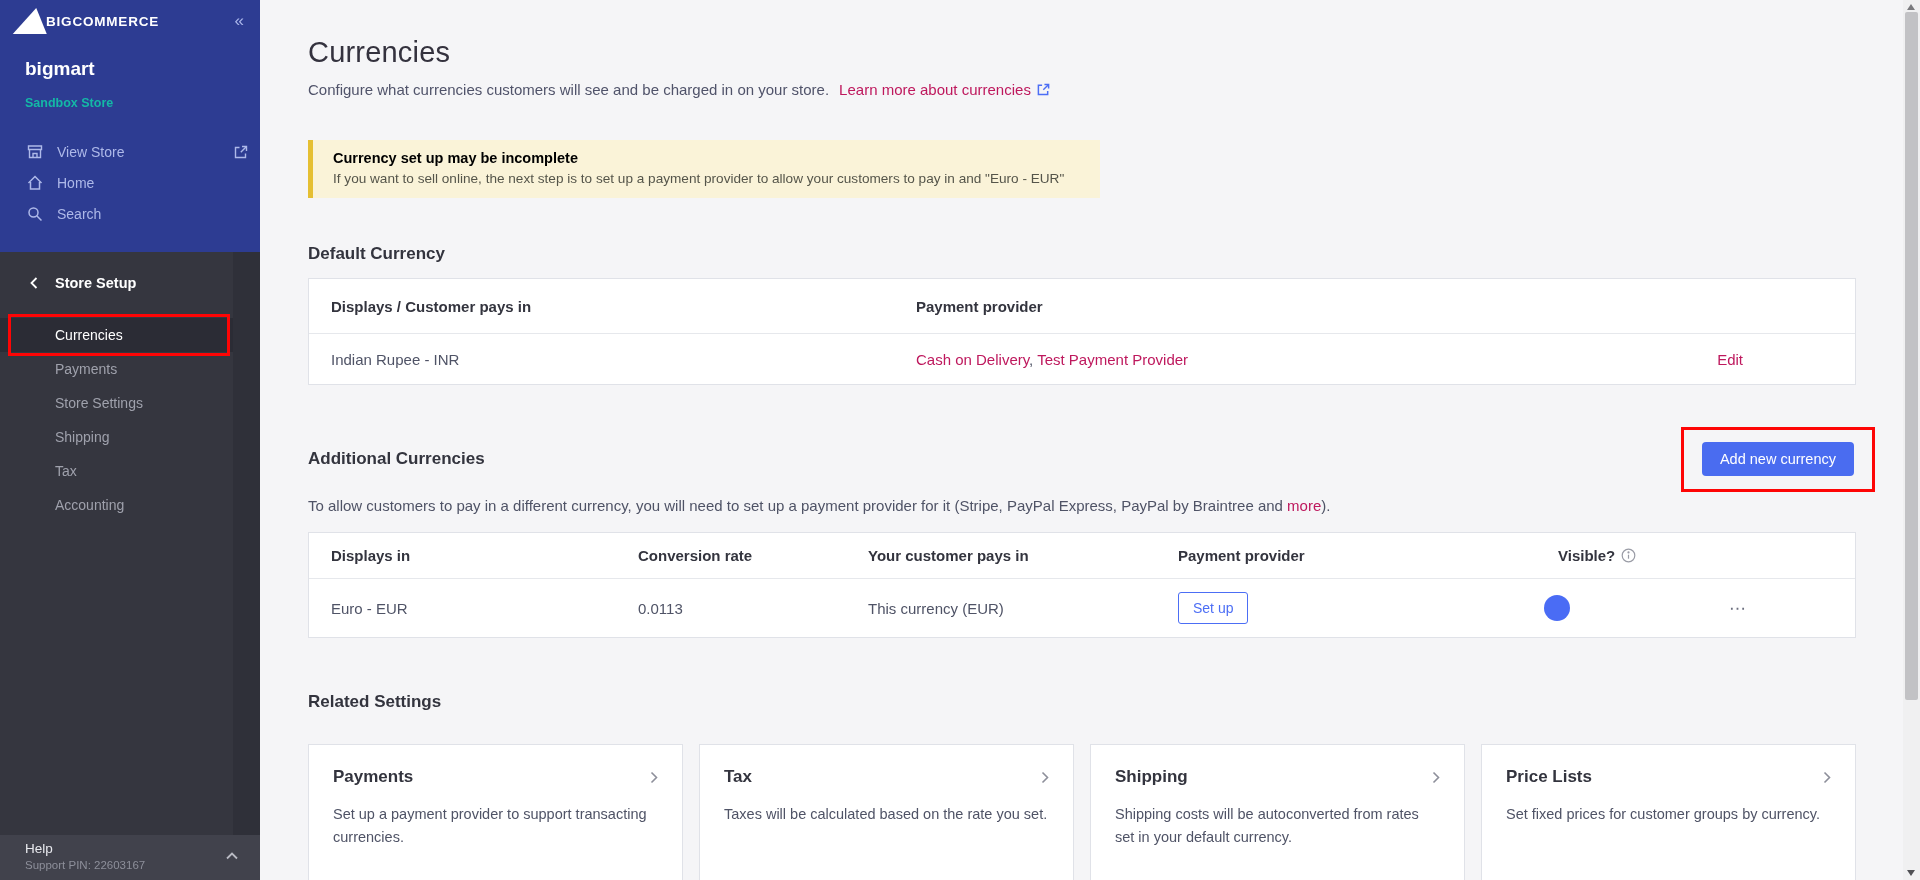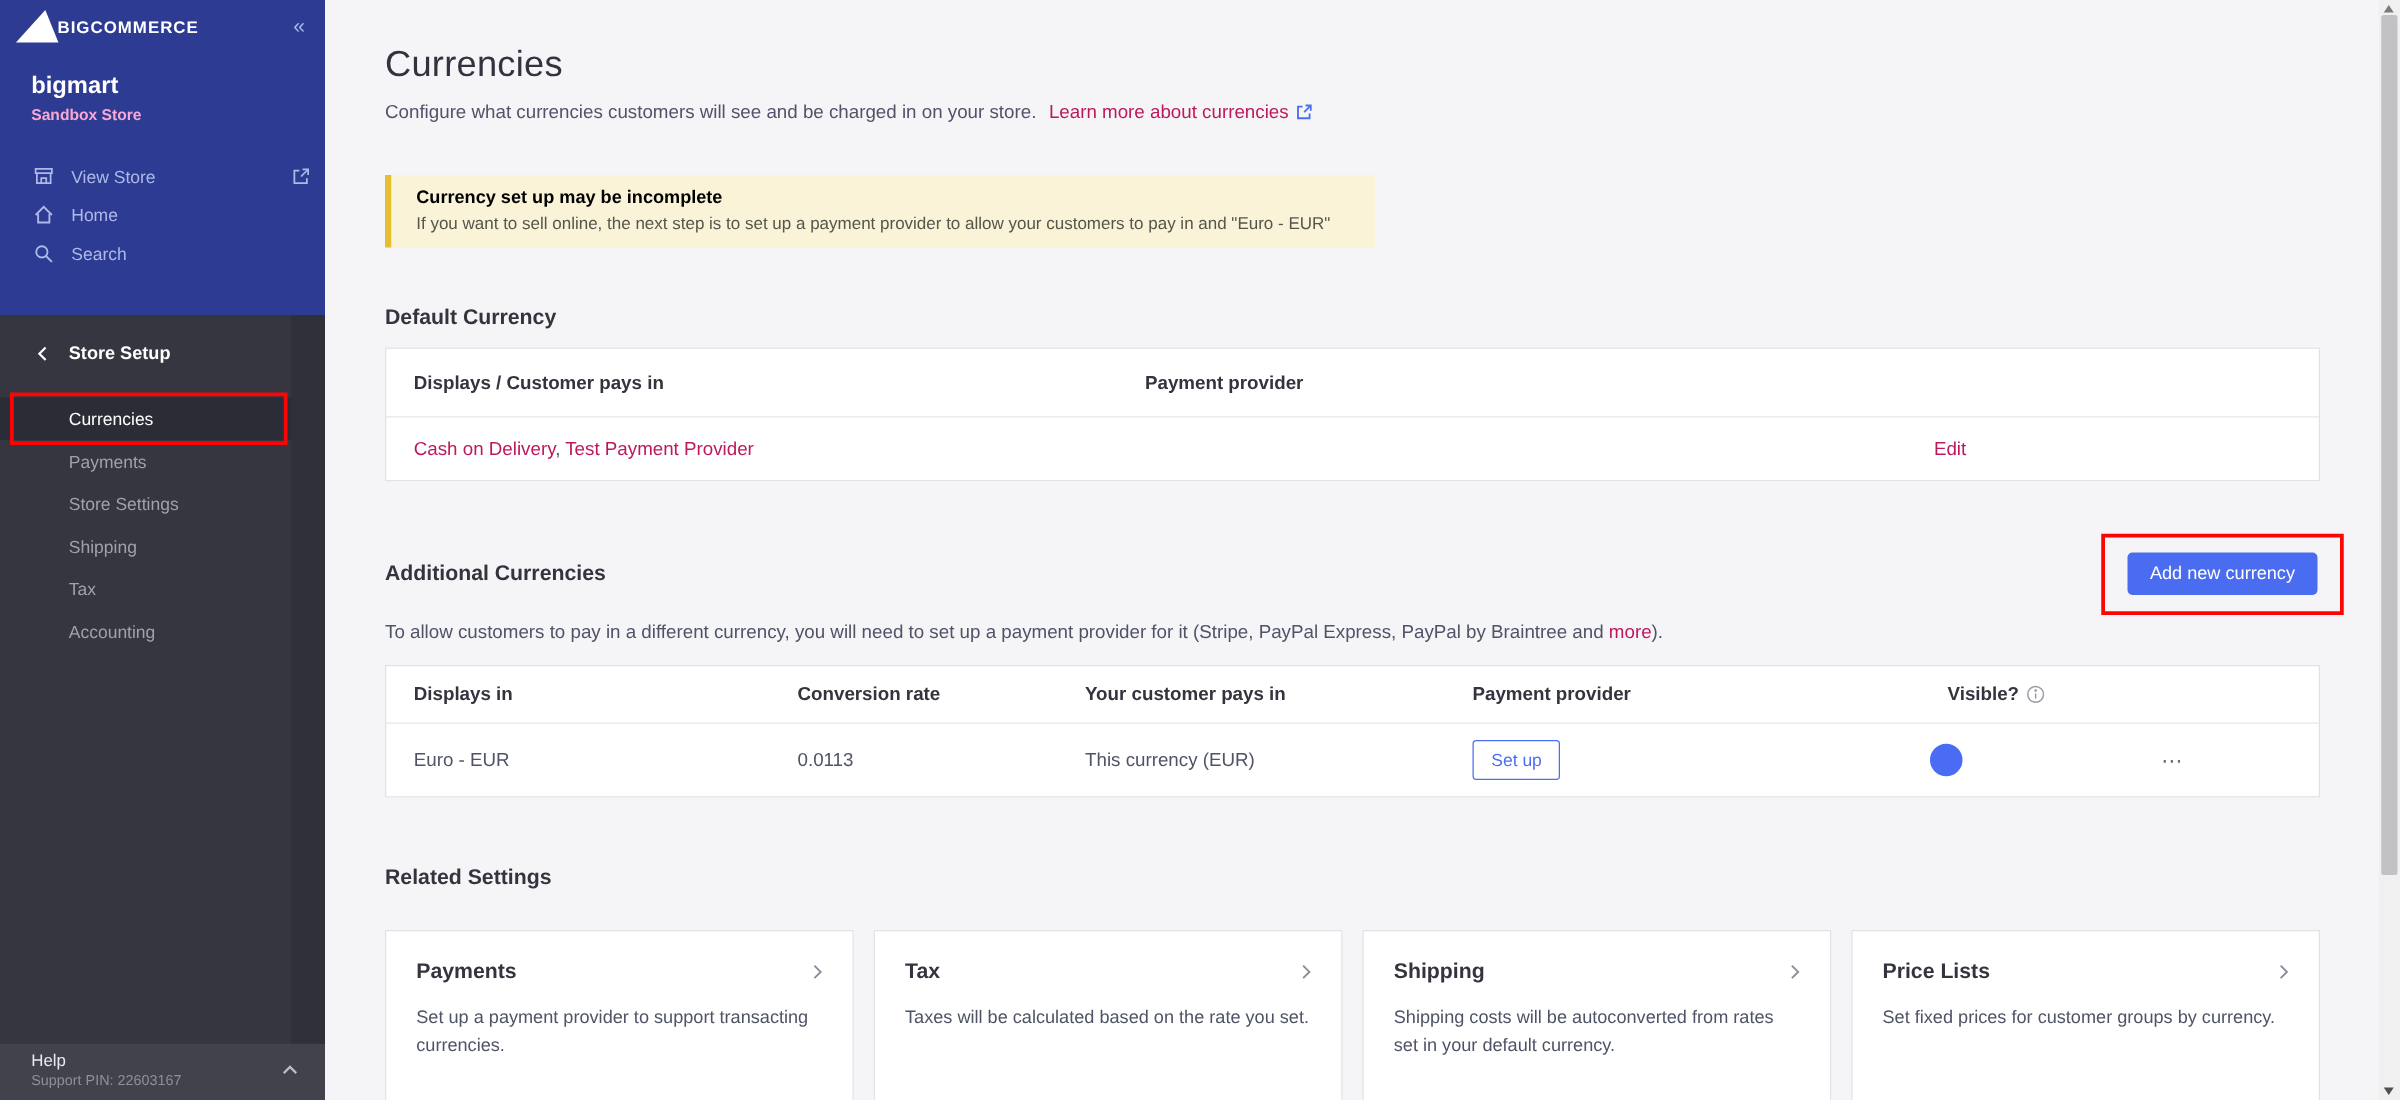--- a/index.html
+++ b/index.html
@@ -8,21 +8,21 @@
 
   
   .sidebar { position:absolute; left:0; top:0; width:260px; height:880px; background:#2f3039; z-index:5; }
   .sb-blue { height:252px; background:#2d3c92; color:#b6c0ea; position:relative; }
   .logo-row { display:flex; align-items:center; padding:8px 16px 0 16px; }
   .logo-tri { width:0; height:0; border-left:17px solid transparent; border-right:17px solid transparent; border-bottom:26px solid #ffffff; transform:skewX(-14deg); margin-right:-26px; position:relative; z-index:1; }
   .logo-text { color:#fff; font-weight:bold; font-size:13.5px; letter-spacing:.8px; position:relative; z-index:0; padding-left:22px; }
   .collapse { margin-left:auto; font-size:17px; color:#aab6ea; cursor:pointer; }
   .store-block { padding:24px 16px 0 25px; }
   .store-name { color:#fff; font-size:19px; font-weight:bold; }
-  .store-type { color:#f9a8d4; font-size:12.5px; font-weight:bold; margin-top:5px; }
+  .store-type { color:#14b8a6; font-size:12.5px; font-weight:bold; margin-top:16px; }
   .sb-nav { margin-top:26px; }
   .sb-nav-item { display:flex; align-items:center; height:31px; padding:0 12px 0 27px; font-size:14px; color:#aeb9e9; cursor:pointer; }
   .sb-nav-item .nav-ic { width:16px; height:16px; margin-right:14px; flex:0 0 auto; }
   .sb-nav-item .ext { margin-left:auto; }
   svg.ic { display:block; }
 
   .sb-dark { position:absolute; top:252px; bottom:0; left:0; width:260px; }
   .sb-panel { position:absolute; left:0; top:0; bottom:0; width:233px; background:#35363f; }
   .setup-head { display:flex; align-items:center; height:34px; margin-top:14px; padding-left:30px; color:#ffffff; font-weight:bold; font-size:14.5px; cursor:pointer; }
   .setup-head svg { margin-right:17px; }
@@ -192,20 +192,21 @@
 
   <div class="sec-default">
     <div class="h2">Default Currency</div>
     <div class="card table1">
       <div class="t1-head">
         <div>Displays / Customer pays in</div>
         <div>Payment provider</div>
         <div></div>
       </div>
       <div class="t1-row">
+        <div>Indian Rupee - INR</div>
         <div>
           <a class="link">Cash on Delivery</a><span>,</span>
           <a class="link">Test Payment Provider</a>
         </div>
         <div class="edit-cell"><a class="link">Edit</a></div>
       </div>
     </div>
   </div>
 
   <div class="sec-additional">

